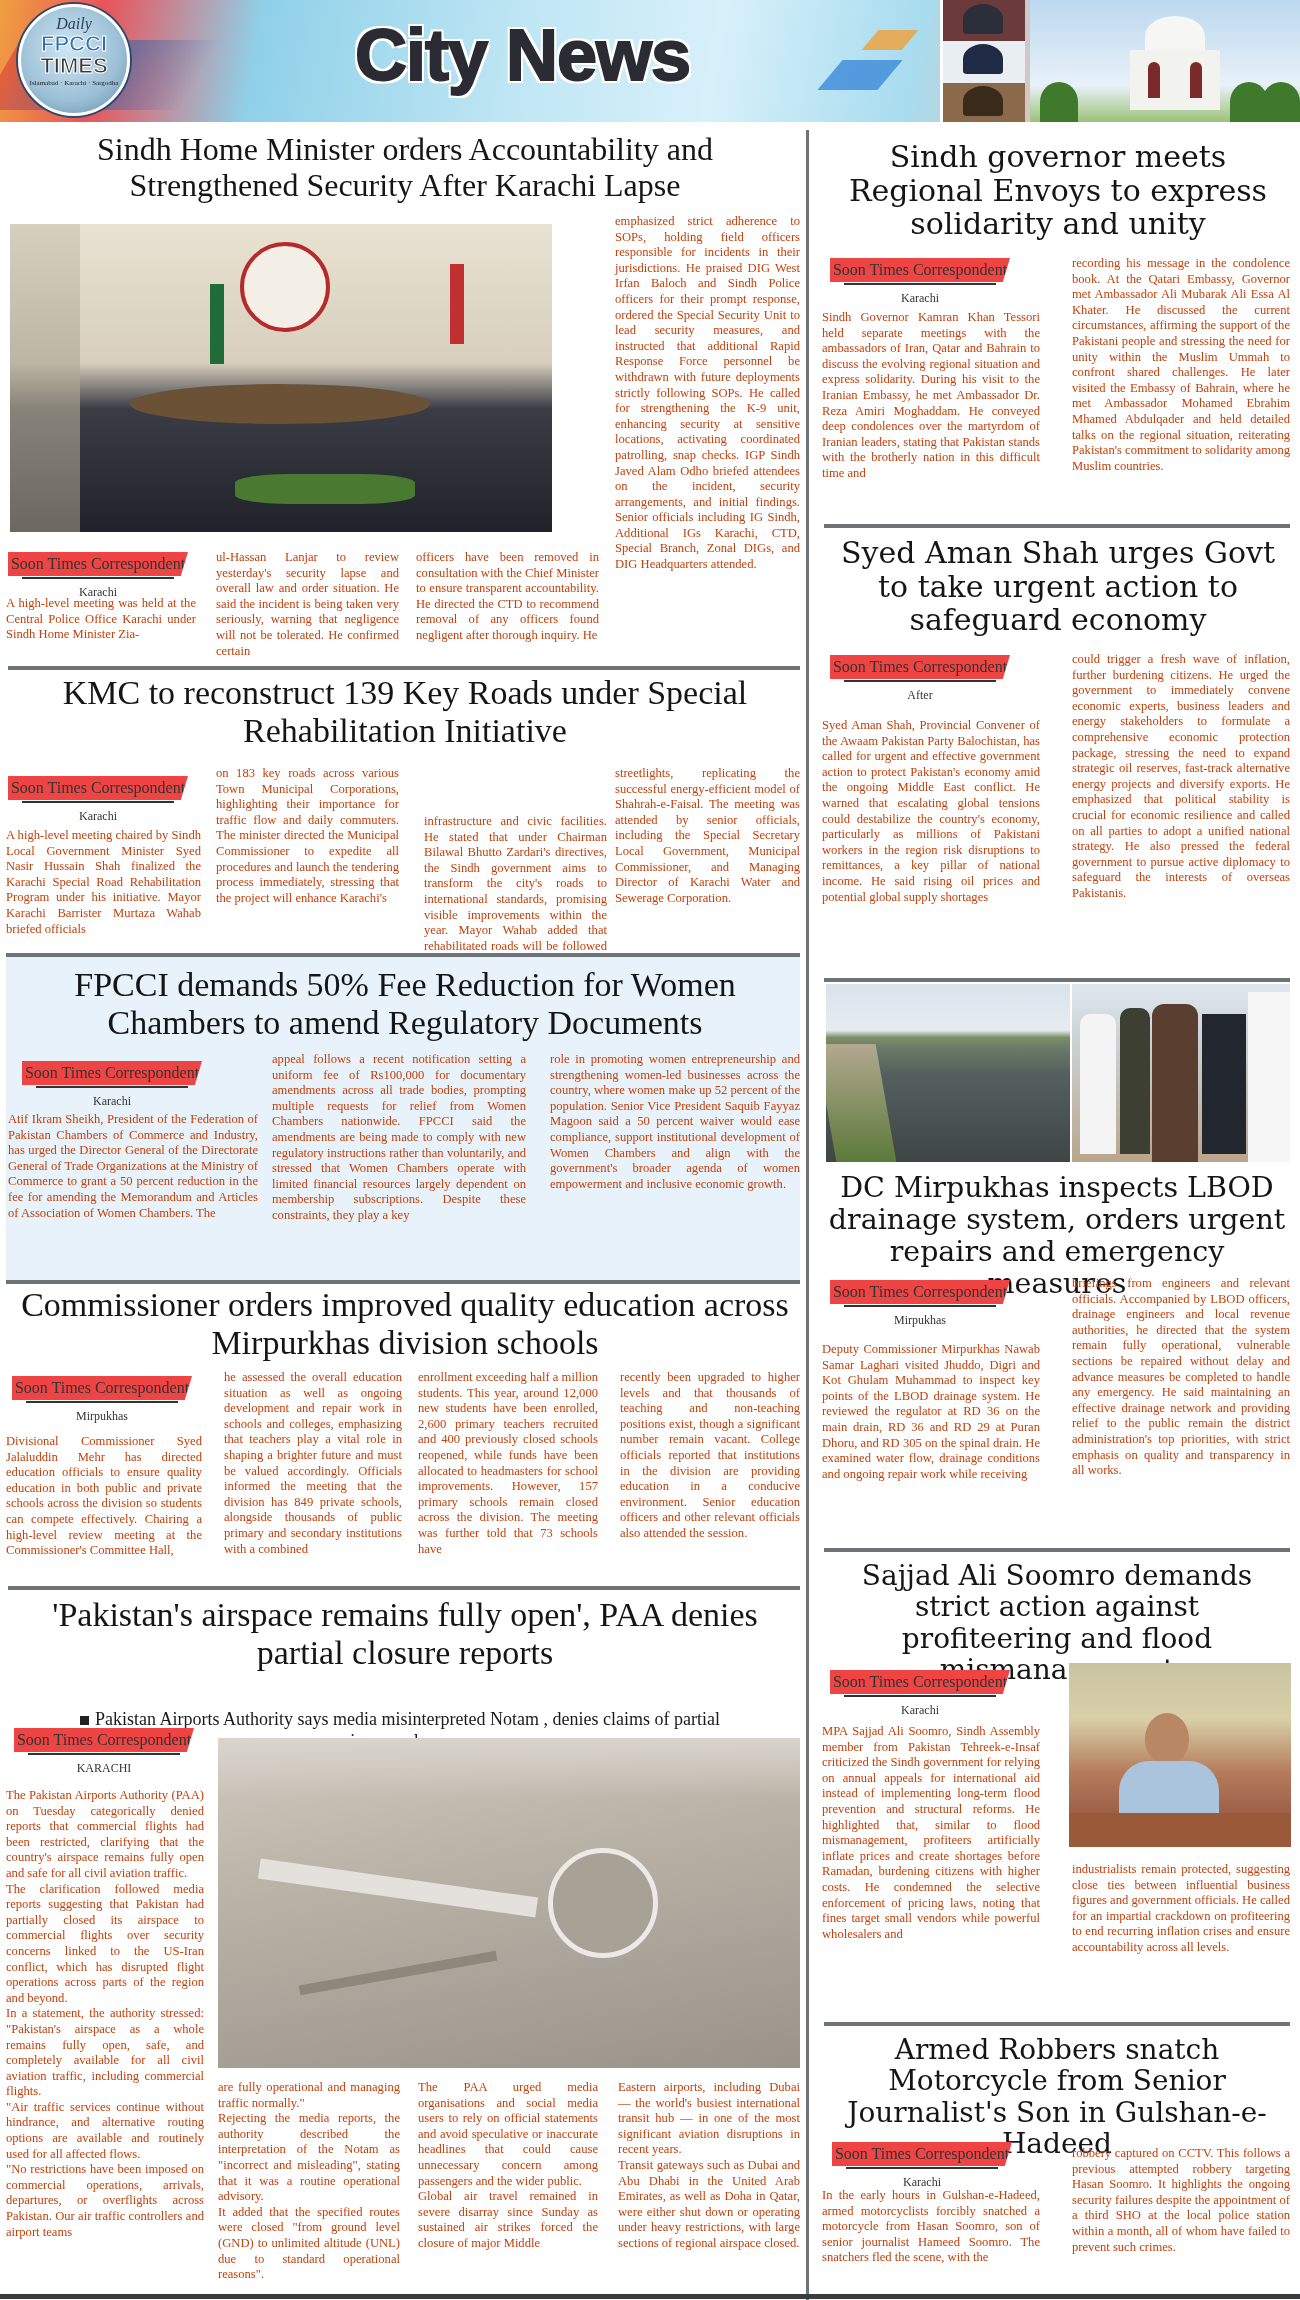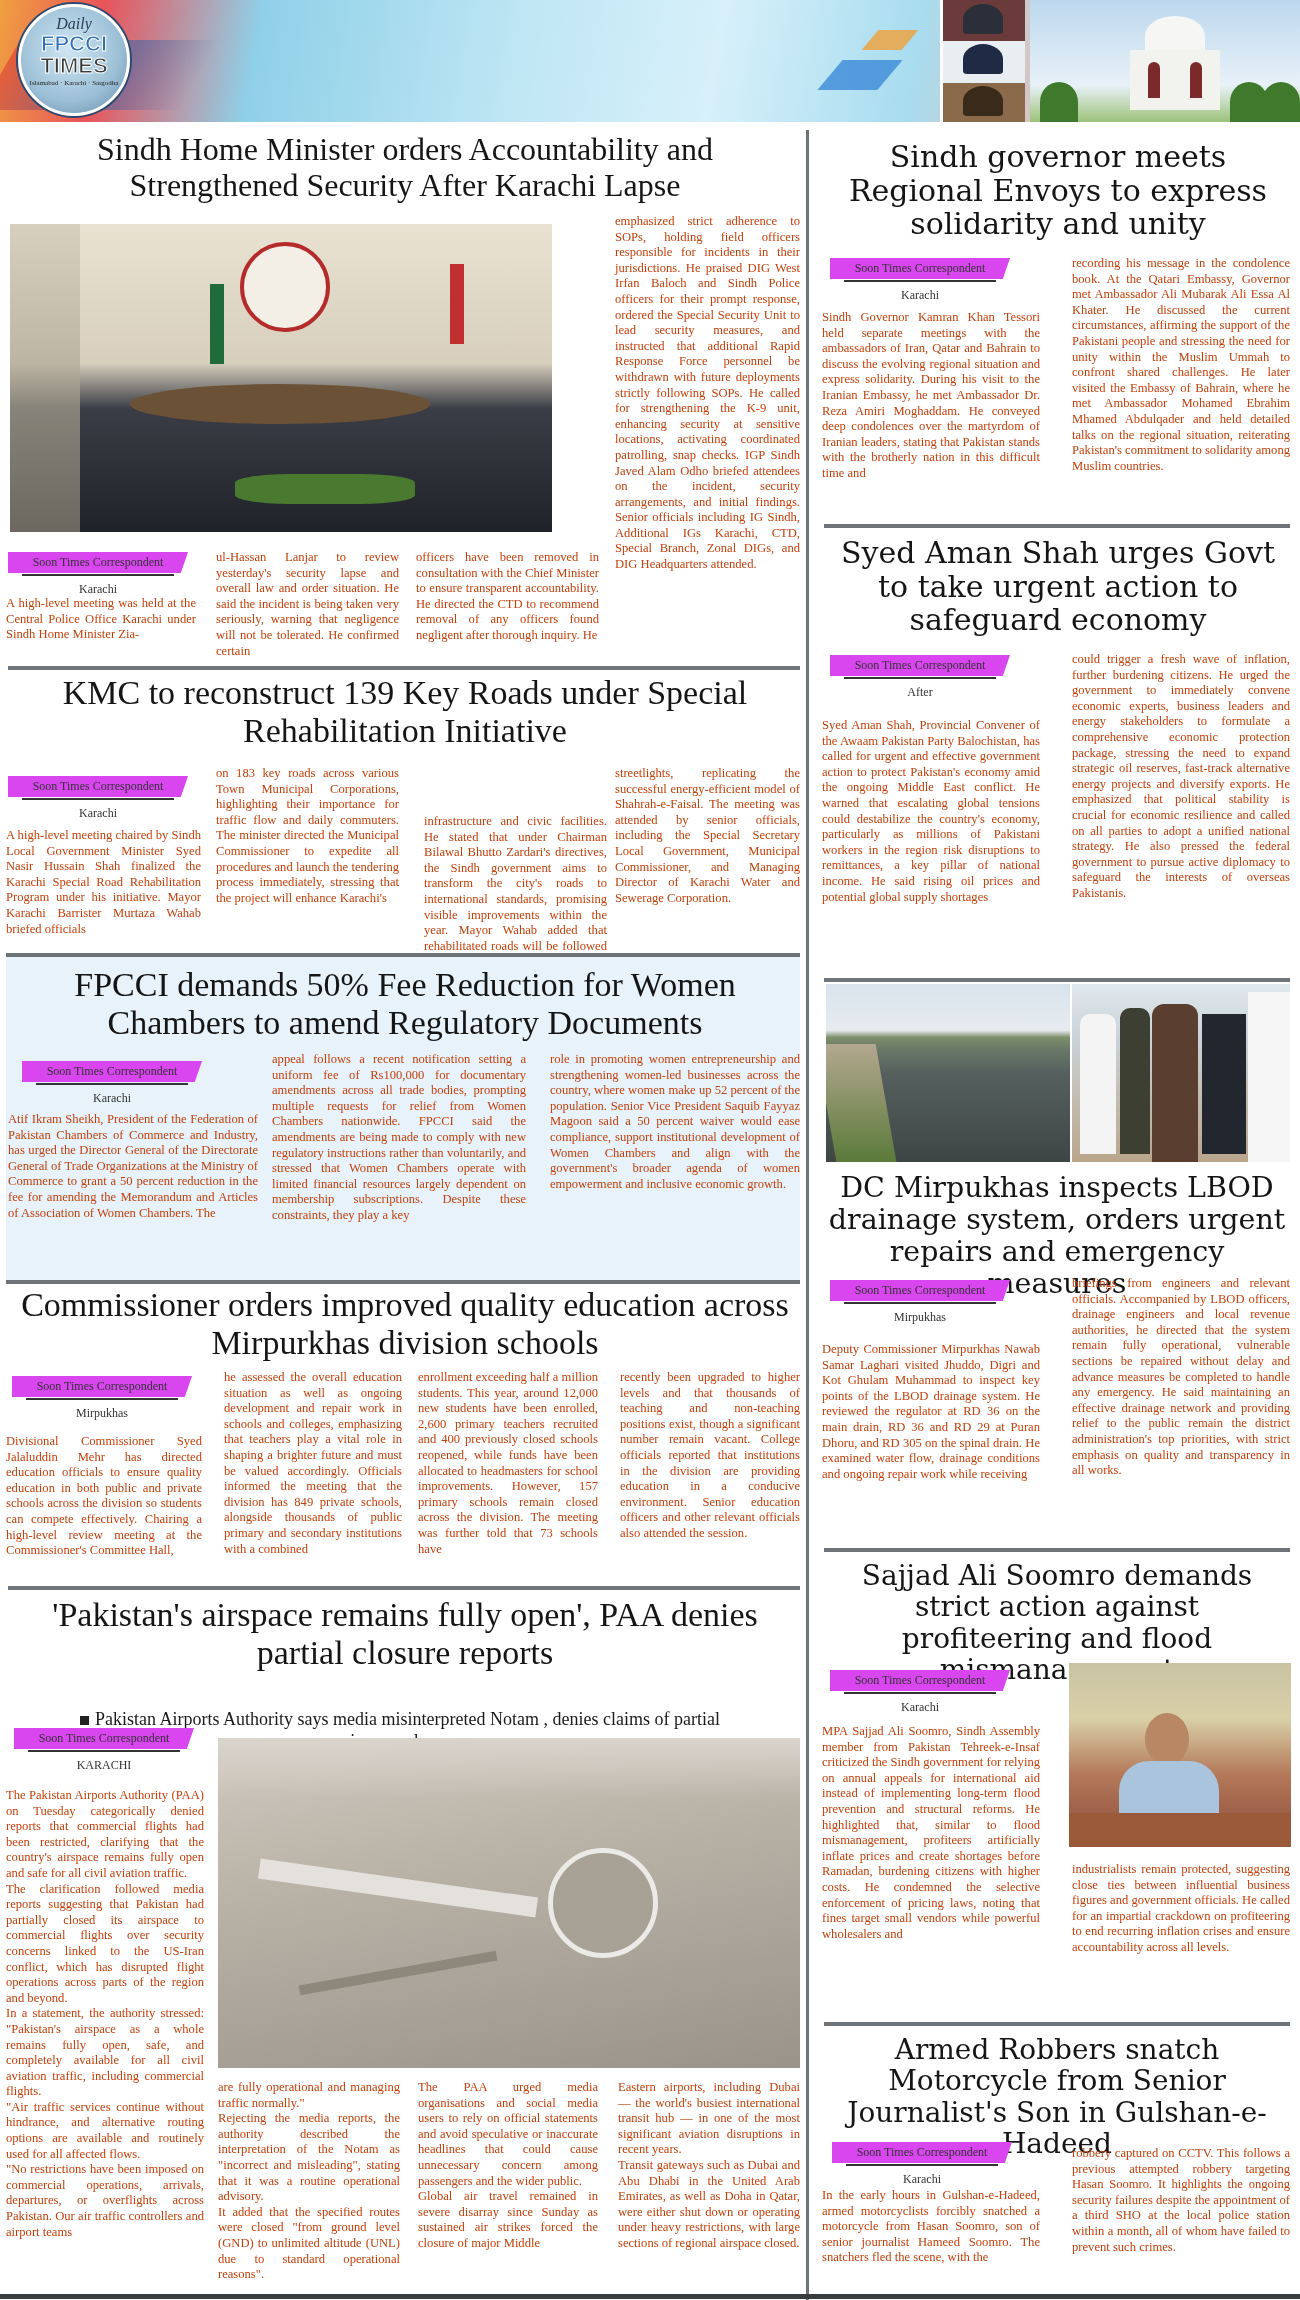--- a/index.html
+++ b/index.html
@@ -24,39 +24,40 @@
   .mausoleum .body { position:absolute; left:100px; top:50px; width:90px; height:60px; background:#f2f2ef; }
   .mausoleum .arch { position:absolute; top:62px; width:12px; height:36px; background:#7a2a2a; border-radius:6px 6px 0 0; }
   .mausoleum .tree { position:absolute; bottom:0; width:38px; height:40px; border-radius:50% 50% 0 0; background:#3f7a2c; }
 
   .hl { position:absolute; text-align:center; font-family:"DejaVu Serif", serif; color:#151515; line-height:1.12; }
   .hl.narrow { font-family:"Liberation Serif", serif; }
   .rule { position:absolute; height:4px; background:#6e7378; }
   .vrule { position:absolute; width:3px; background:#6e7378; }
   .col { position:absolute; font-family:"Liberation Serif", serif; font-size:12.6px; line-height:15.6px; text-align:justify; color:#c2410c; }
   .byline { position:absolute; width:180px; text-align:center; }
-  .byline .tag { display:block; background:#d946ef; font-size:12px; padding:3px 0; clip-path: polygon(0 0, 100% 0, 96% 100%, 0 100%); color:#333; }
+  .byline .tag { display:block; background:#ef4444; font-size:16px; padding:3px 0; clip-path: polygon(0 0, 100% 0, 96% 100%, 0 100%); color:#333; }
   .byline .line { height:2px; background:#333; margin:1px 14px 3px 14px; }
   .byline .place { font-size:12px; color:#333; }
   .photo { position:absolute; overflow:hidden; }
   .blue-bg { position:absolute; background:#e8f2fb; }
 </style>
 </head>
 <body>
 
 <div class="abs masthead">
   <div class="shape1"></div>
   <div class="shape2"></div>
   <div class="shape3"></div>
   <div class="logo">
     <div class="daily">Daily</div>
     <div class="soon">FPCCI</div>
     <div class="times">TIMES</div>
     <div class="sub">Islamabad · Karachi · Sargodha</div>
   </div>
+  <div class="brand">City News</div>
   <div class="photos">
     <span style="top:4px"></span>
       <span style="top:44px;background:#1f2a44"></span>
       <span style="top:86px;background:#3a2a1a"></span>
   </div>
   <div class="mausoleum">
     <div class="dome"></div>
       <div class="body"></div>
     <div class="arch" style="left:118px"></div>
       <div class="arch" style="left:160px"></div>

